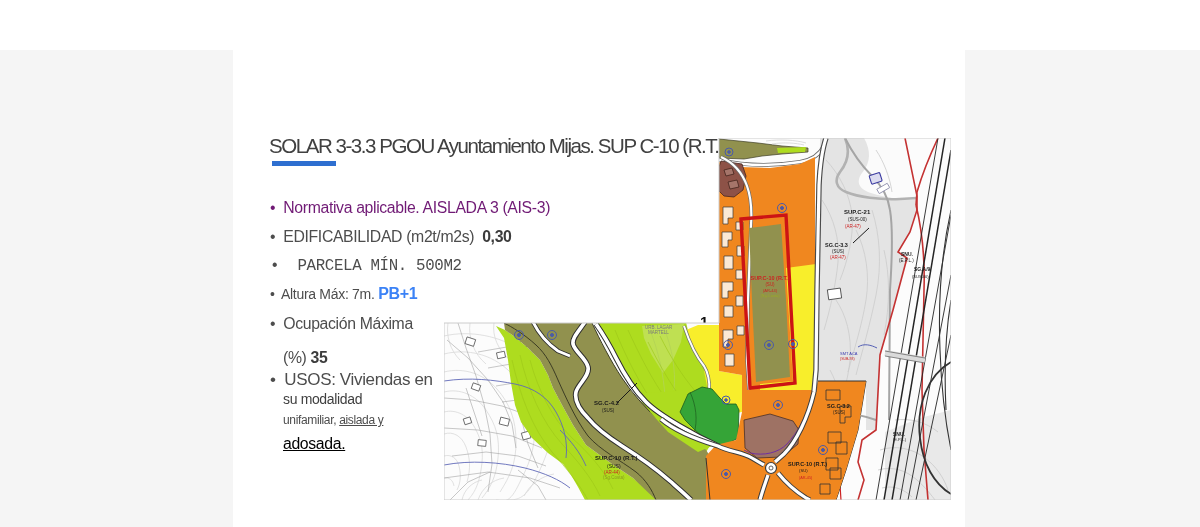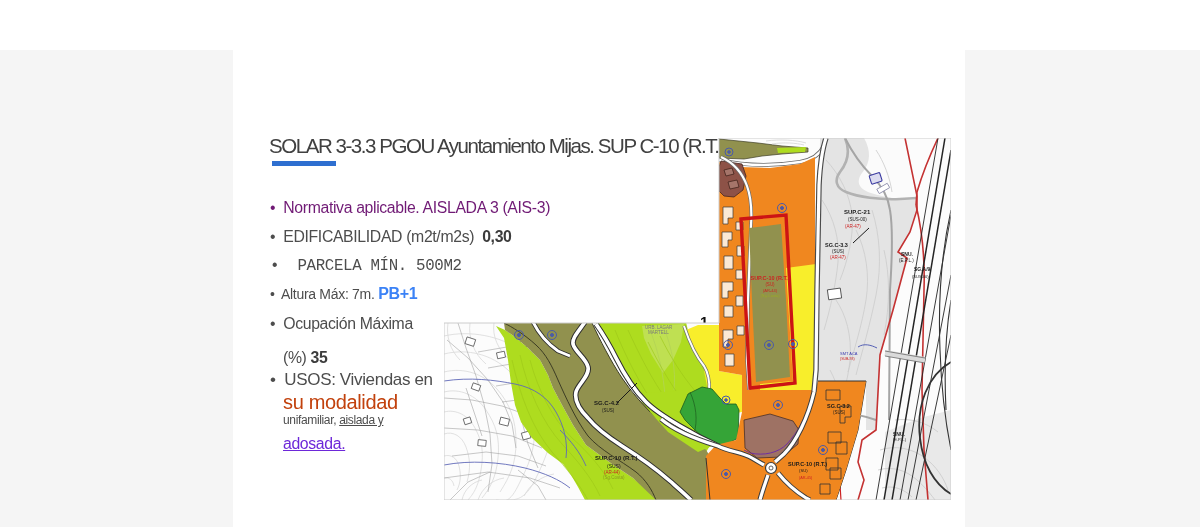--- a/index.html
+++ b/index.html
@@ -25,25 +25,25 @@
 <div class="abs" style="left:270px;top:257px;font-size:15.8px;letter-spacing:-0.35px;color:#4d4d4d;white-space:nowrap;font-family:Liberation Mono, monospace;">•&nbsp; PARCELA MÍN. 500M2</div>
 
 <div class="abs" style="left:270px;top:285px;font-size:14px;letter-spacing:-0.3px;color:#4d4d4d;white-space:nowrap;">•&nbsp; Altura Máx: 7m. <b style="font-size:16px;color:#3b82f6;">PB+1</b></div>
 
 <div class="abs" style="left:270px;top:315px;font-size:15.8px;letter-spacing:-0.35px;color:#4d4d4d;white-space:nowrap;text-align:right;">•&nbsp; Ocupación Máxima</div>
 
 <div class="abs" style="left:283px;top:337px;font-size:15.8px;letter-spacing:-0.35px;color:#4d4d4d;white-space:nowrap;margin-top:12px;">(%) <b style="color:#3c3c3c;">35</b></div>
 
 <div class="abs" style="left:270px;top:370px;font-size:17px;letter-spacing:-0.35px;color:#4d4d4d;white-space:nowrap;">•&nbsp; USOS: Viviendas en</div>
 
-<div class="abs" style="left:283px;top:391px;font-size:20px;letter-spacing:-0.35px;color:#c2410c;white-space:nowrap;">su modalidad</div>
+<div class="abs" style="left:283px;top:391px;font-size:14px;letter-spacing:-0.35px;color:#404040;white-space:nowrap;">su modalidad</div>
 
 <div class="abs" style="left:283px;top:413px;font-size:12px;letter-spacing:-0.35px;color:#4d4d4d;white-space:nowrap;">unifamiliar, <u>aislada y</u></div>
 
-<div class="abs" style="left:283px;top:435px;font-size:15.8px;letter-spacing:-0.35px;color:#6d28d9;white-space:nowrap;"><u>adosada.</u></div>
+<div class="abs" style="left:283px;top:435px;font-size:15.8px;letter-spacing:-0.35px;color:#000000;white-space:nowrap;"><u>adosada.</u></div>
 
 <div class="abs" style="left:700px;top:313px;font-size:15px;font-weight:bold;color:#111;">1</div>
 
 <svg class="abs" style="left:444px;top:138px;" width="507" height="362" viewBox="444 138 507 362" overflow="hidden">
 <defs>
 <clipPath id="Lclip">
   <polygon points="444,323 719,323 719,138 951,138 951,500 444,500"></polygon>
 </clipPath>
 </defs>
 <g clip-path="url(#Lclip)">

